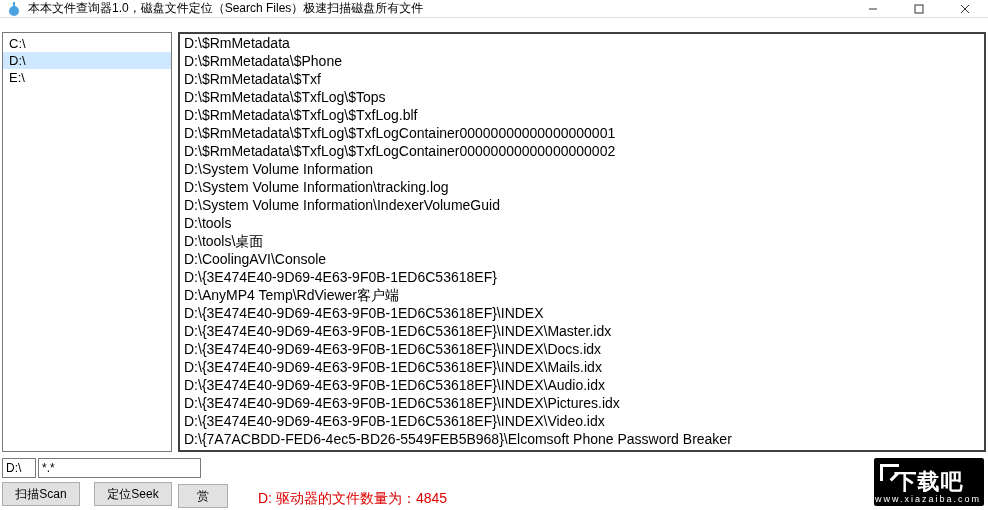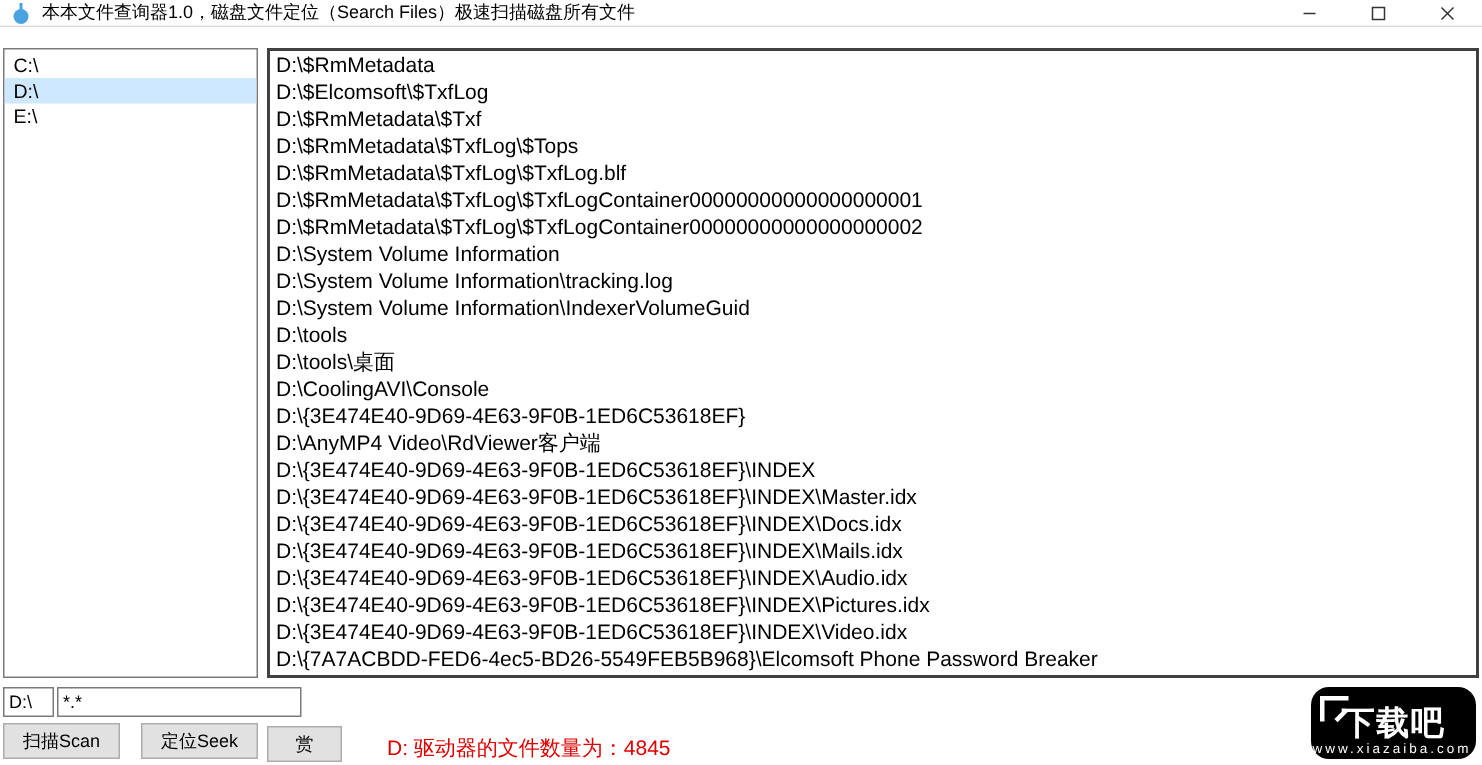--- a/index.html
+++ b/index.html
@@ -32,21 +32,21 @@
   .drive-box { width:34px; height:20px; border:1px solid #7a7a7a; background:#fff; padding:1px 3px; font-size:12px; }
   .filter-box { flex:1; height:20px; border:1px solid #7a7a7a; background:#fff; padding:1px 3px; margin-left:2px; font-size:12px; }
   .btn-row { display:flex; gap:14px; }
   .wbtn { flex:1; height:24px; border:1px solid #adadad; background:#e1e1e1; font-size:12px; display:flex; align-items:center; justify-content:center; cursor:default; }
 
   .right-bottom { flex:1; display:flex; align-items:flex-end; height:100%; position:relative; }
   .reward-btn { width:50px; height:24px; border:1px solid #adadad; background:#e1e1e1; display:flex; align-items:center; justify-content:center; margin-right:30px; }
   .status-text { color:#d00; font-size:14px; }
 
   
-  .watermark { position:absolute; right:4px; bottom:4px; width:110px; height:48px; background:#000; color:#fff; font-family:"SimHei","Microsoft YaHei",sans-serif; display:flex; align-items:center; justify-content:center; font-size:22px; font-weight:bold; letter-spacing:1px; border-radius:12px; }
+  .watermark { position:absolute; right:4px; bottom:4px; width:110px; height:48px; background:#000; color:#fff; font-family:"SimHei","Microsoft YaHei",sans-serif; display:flex; align-items:center; justify-content:center; font-size:22px; font-weight:bold; letter-spacing:1px; border-radius:2px; }
   .watermark::before { content:""; position:absolute; left:6px; top:6px; width:16px; height:14px; border-top:3px solid #fff; border-left:3px solid #fff; }
   .watermark::after { content:""; position:absolute; left:6px; top:6px; width:10px; height:10px; border-bottom:3px solid #fff; transform:rotate(-45deg) translate(2px,6px); }
   .watermark .sub { position:absolute; right:3px; bottom:2px; font-size:9px; font-weight:normal; letter-spacing:2px; }
 </style>
 </head>
 <body>
 
 <div class="titlebar">
   <span class="app-icon">
     <svg width="16" height="16" viewBox="0 0 16 16">
@@ -77,34 +77,34 @@
 
 <div class="client">
   <div class="main-row">
     <div class="drive-list" id="drive-list">
         <div class="item">C:\</div>
         <div class="item selected">D:\</div>
         <div class="item">E:\</div>
       </div>
     <div class="results" id="results">
         <div class="line">D:\$RmMetadata</div>
-        <div class="line">D:\$Elcomsoft\$TxfLog</div>
+        <div class="line">D:\$RmMetadata\$Phone</div>
         <div class="line">D:\$RmMetadata\$Txf</div>
         <div class="line">D:\$RmMetadata\$TxfLog\$Tops</div>
         <div class="line">D:\$RmMetadata\$TxfLog\$TxfLog.blf</div>
         <div class="line">D:\$RmMetadata\$TxfLog\$TxfLogContainer00000000000000000001</div>
         <div class="line">D:\$RmMetadata\$TxfLog\$TxfLogContainer00000000000000000002</div>
         <div class="line">D:\System Volume Information</div>
         <div class="line">D:\System Volume Information\tracking.log</div>
         <div class="line">D:\System Volume Information\IndexerVolumeGuid</div>
         <div class="line">D:\tools</div>
         <div class="line">D:\tools\桌面</div>
         <div class="line">D:\CoolingAVI\Console</div>
         <div class="line">D:\{3E474E40-9D69-4E63-9F0B-1ED6C53618EF}</div>
-        <div class="line">D:\AnyMP4 Video\RdViewer客户端</div>
+        <div class="line">D:\AnyMP4 Temp\RdViewer客户端</div>
         <div class="line">D:\{3E474E40-9D69-4E63-9F0B-1ED6C53618EF}\INDEX</div>
         <div class="line">D:\{3E474E40-9D69-4E63-9F0B-1ED6C53618EF}\INDEX\Master.idx</div>
         <div class="line">D:\{3E474E40-9D69-4E63-9F0B-1ED6C53618EF}\INDEX\Docs.idx</div>
         <div class="line">D:\{3E474E40-9D69-4E63-9F0B-1ED6C53618EF}\INDEX\Mails.idx</div>
         <div class="line">D:\{3E474E40-9D69-4E63-9F0B-1ED6C53618EF}\INDEX\Audio.idx</div>
         <div class="line">D:\{3E474E40-9D69-4E63-9F0B-1ED6C53618EF}\INDEX\Pictures.idx</div>
         <div class="line">D:\{3E474E40-9D69-4E63-9F0B-1ED6C53618EF}\INDEX\Video.idx</div>
         <div class="line">D:\{7A7ACBDD-FED6-4ec5-BD26-5549FEB5B968}\Elcomsoft Phone Password Breaker</div>
         <div class="line">D:\{7A7ACBDD-FED6-4ec5-BD26-5549FEB5B968}\Elcomsoft Phone Password Breaker\PasswordCache</div>
       </div>

